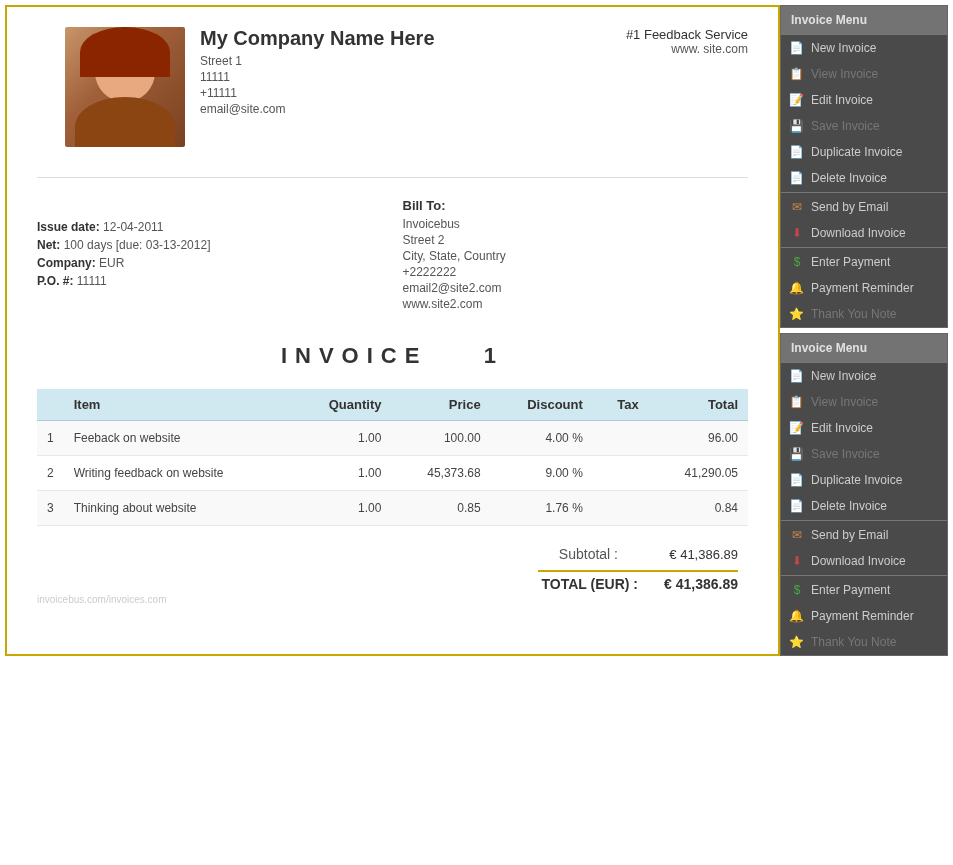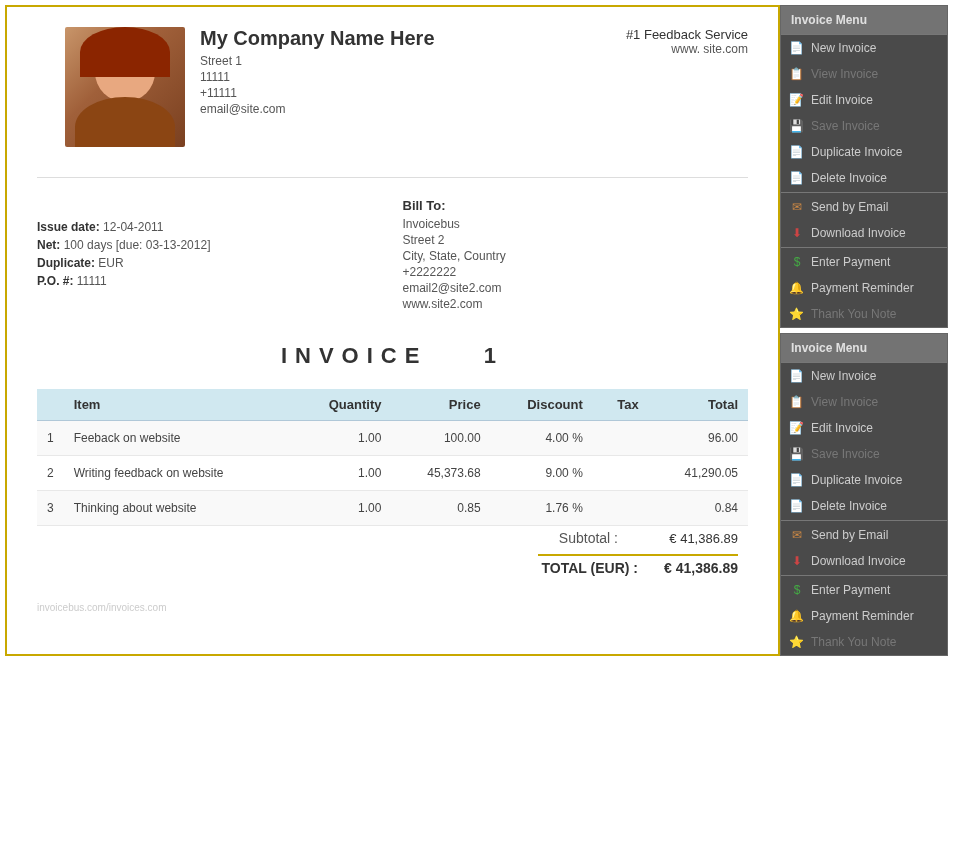--- a/index.html
+++ b/index.html
@@ -145,21 +145,21 @@
       letter-spacing: 8px;
       color: #333;
       margin-bottom: 20px;
       margin-top: 10px;
     }
 
     
     .invoice-table {
       width: 100%;
       border-collapse: collapse;
-      margin-bottom: 4px;
+      margin-bottom: 20px;
     }
 
     .invoice-table thead tr {
       background: #d0e8f0;
     }
 
     .invoice-table thead th {
       padding: 8px 10px;
       text-align: left;
       font-size: 13px;
@@ -242,21 +242,21 @@
       font-size: 14px;
       font-weight: bold;
       color: #333;
       min-width: 100px;
       text-align: right;
     }
 
     .watermark {
       font-size: 10px;
       color: #ccc;
-      margin-top: 26px;
+      margin-top: 2px;
     }
 
     
     .page-wrapper {
       display: flex;
       width: 953px;
     }
 
     .content-area {
       flex: 1;
@@ -369,21 +369,21 @@
         <div class="invoice-meta-left">
           <div class="meta-row">
             <strong>Issue date:</strong>
             <span>12-04-2011</span>
           </div>
           <div class="meta-row">
             <strong>Net:</strong>
             <span>100 days [due: 03-13-2012]</span>
           </div>
           <div class="meta-row">
-            <strong>Duplicate:</strong>
+            <strong>Company:</strong>
             <span>EUR</span>
           </div>
           <div class="meta-row">
             <strong>P.O. #:</strong>
             <span>11111</span>
           </div>
         </div>
 
         <div class="bill-to">
           <div class="bill-label">Bill To:</div>

